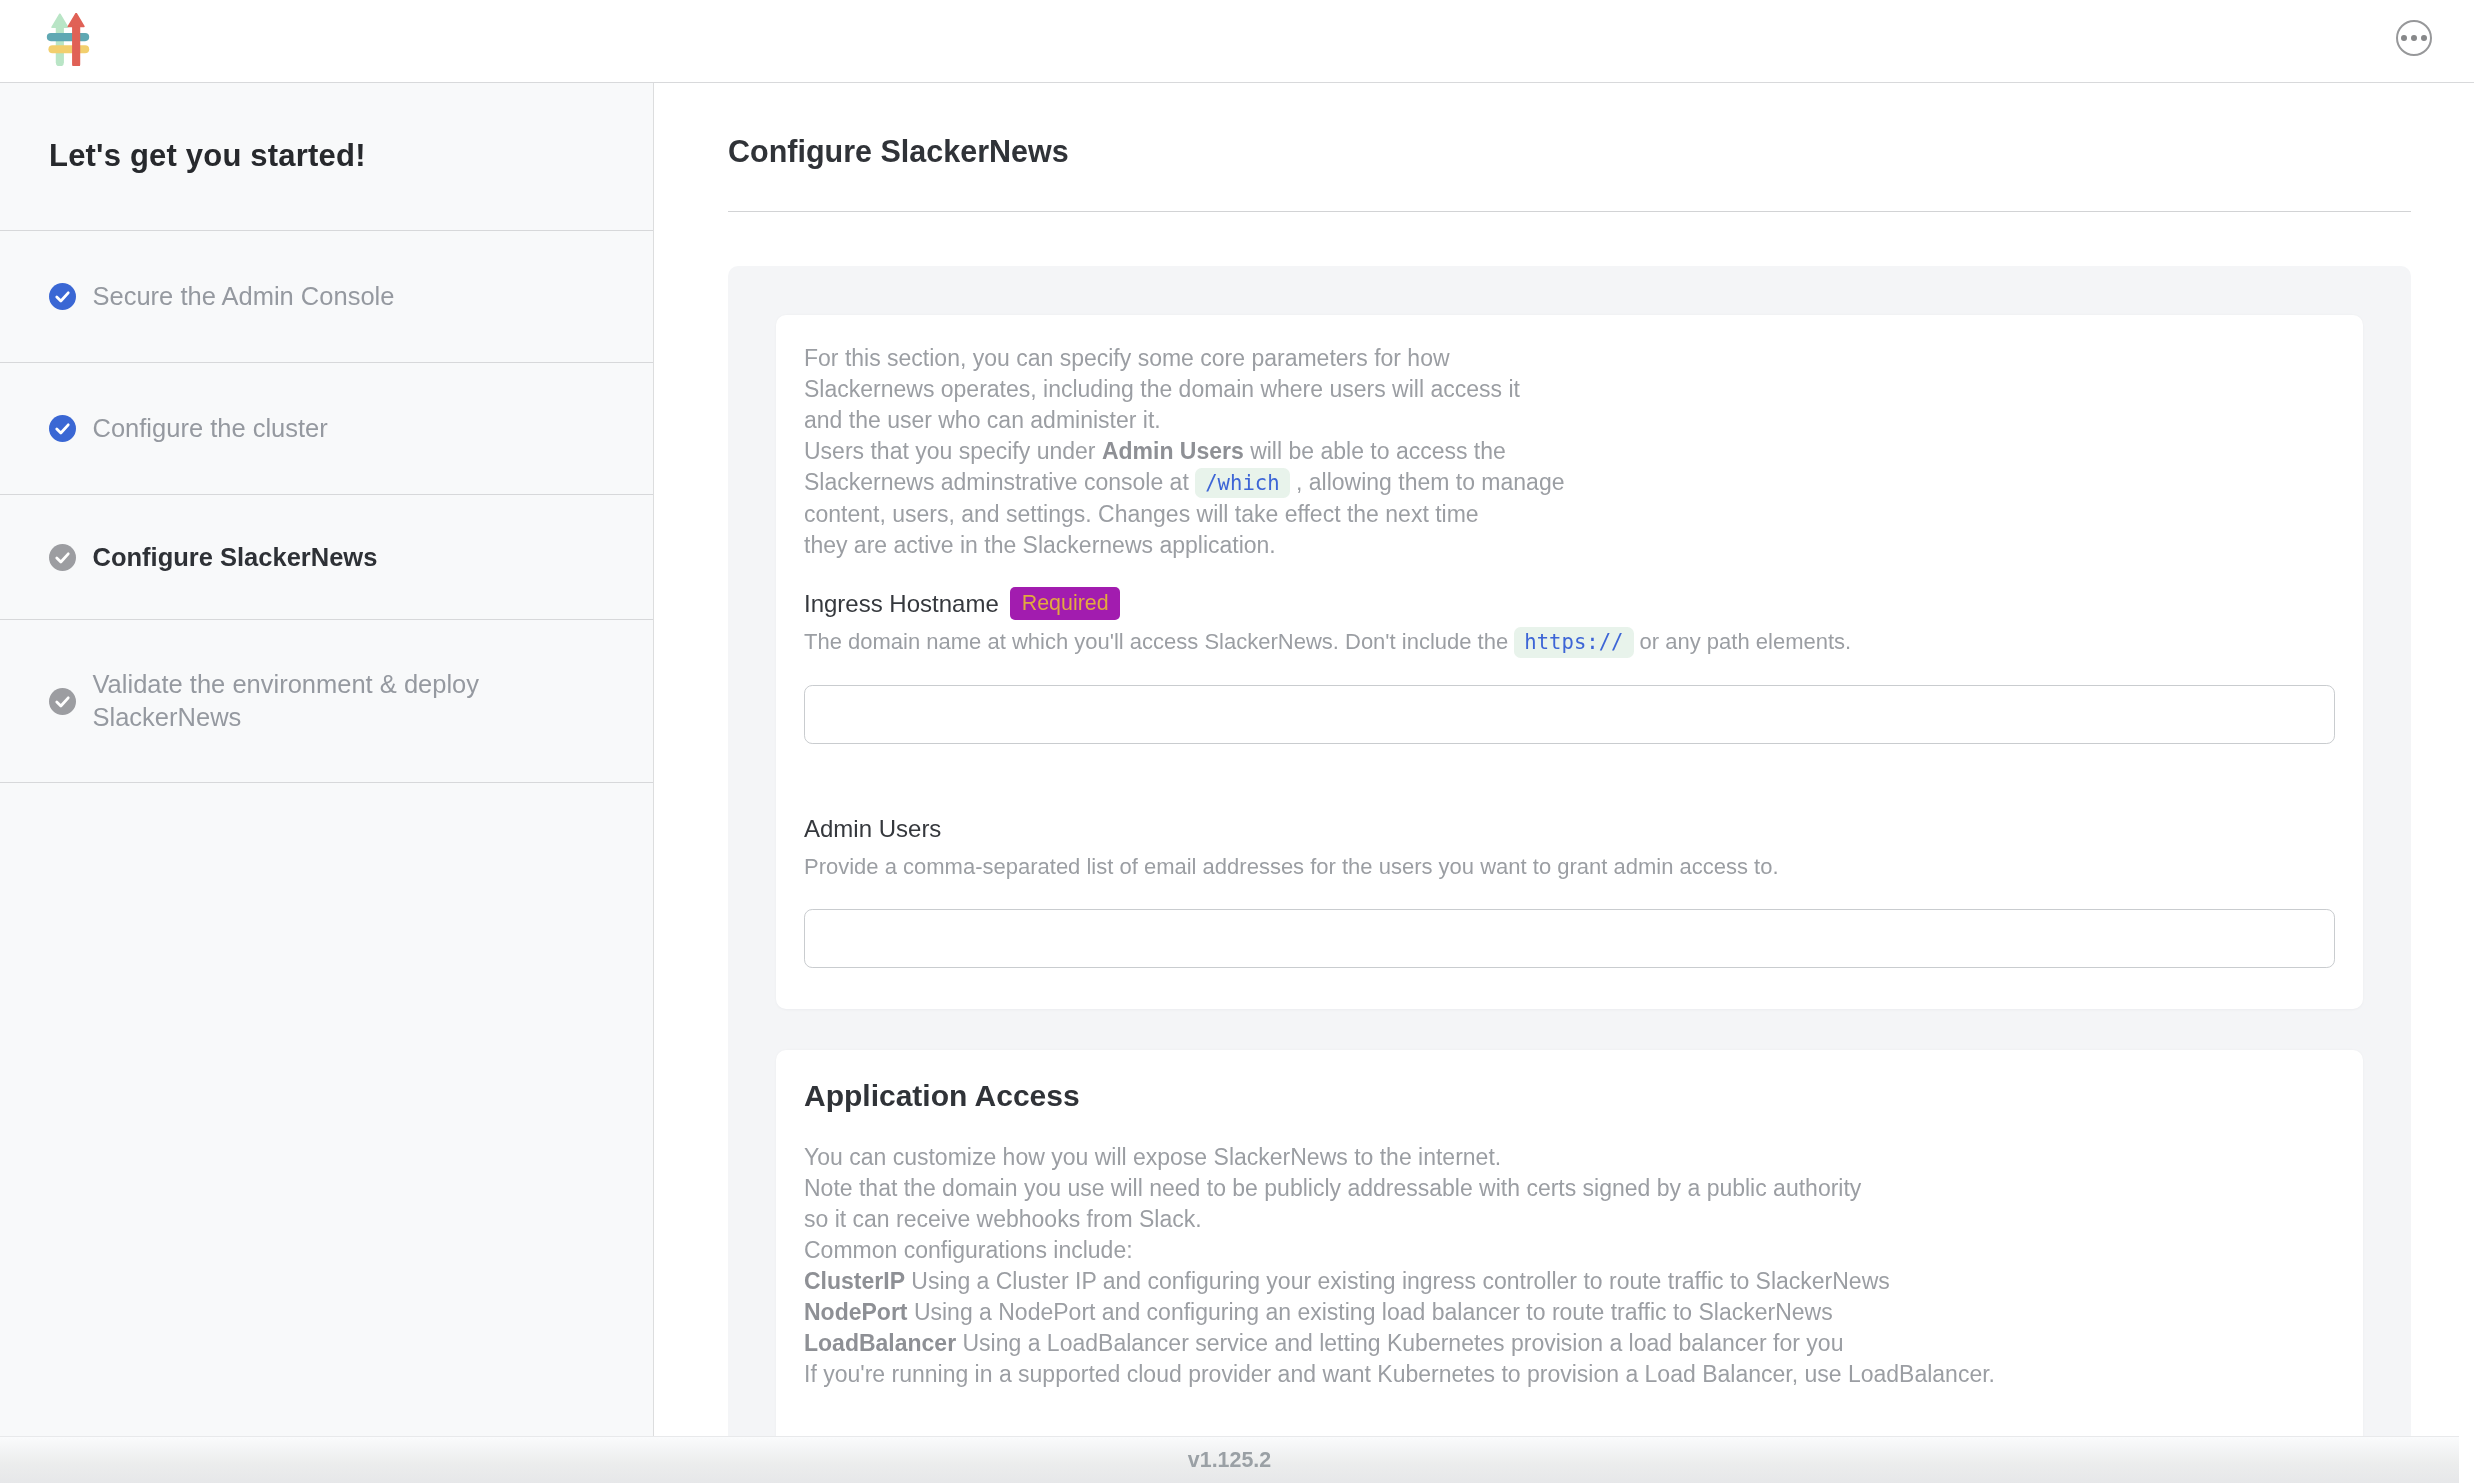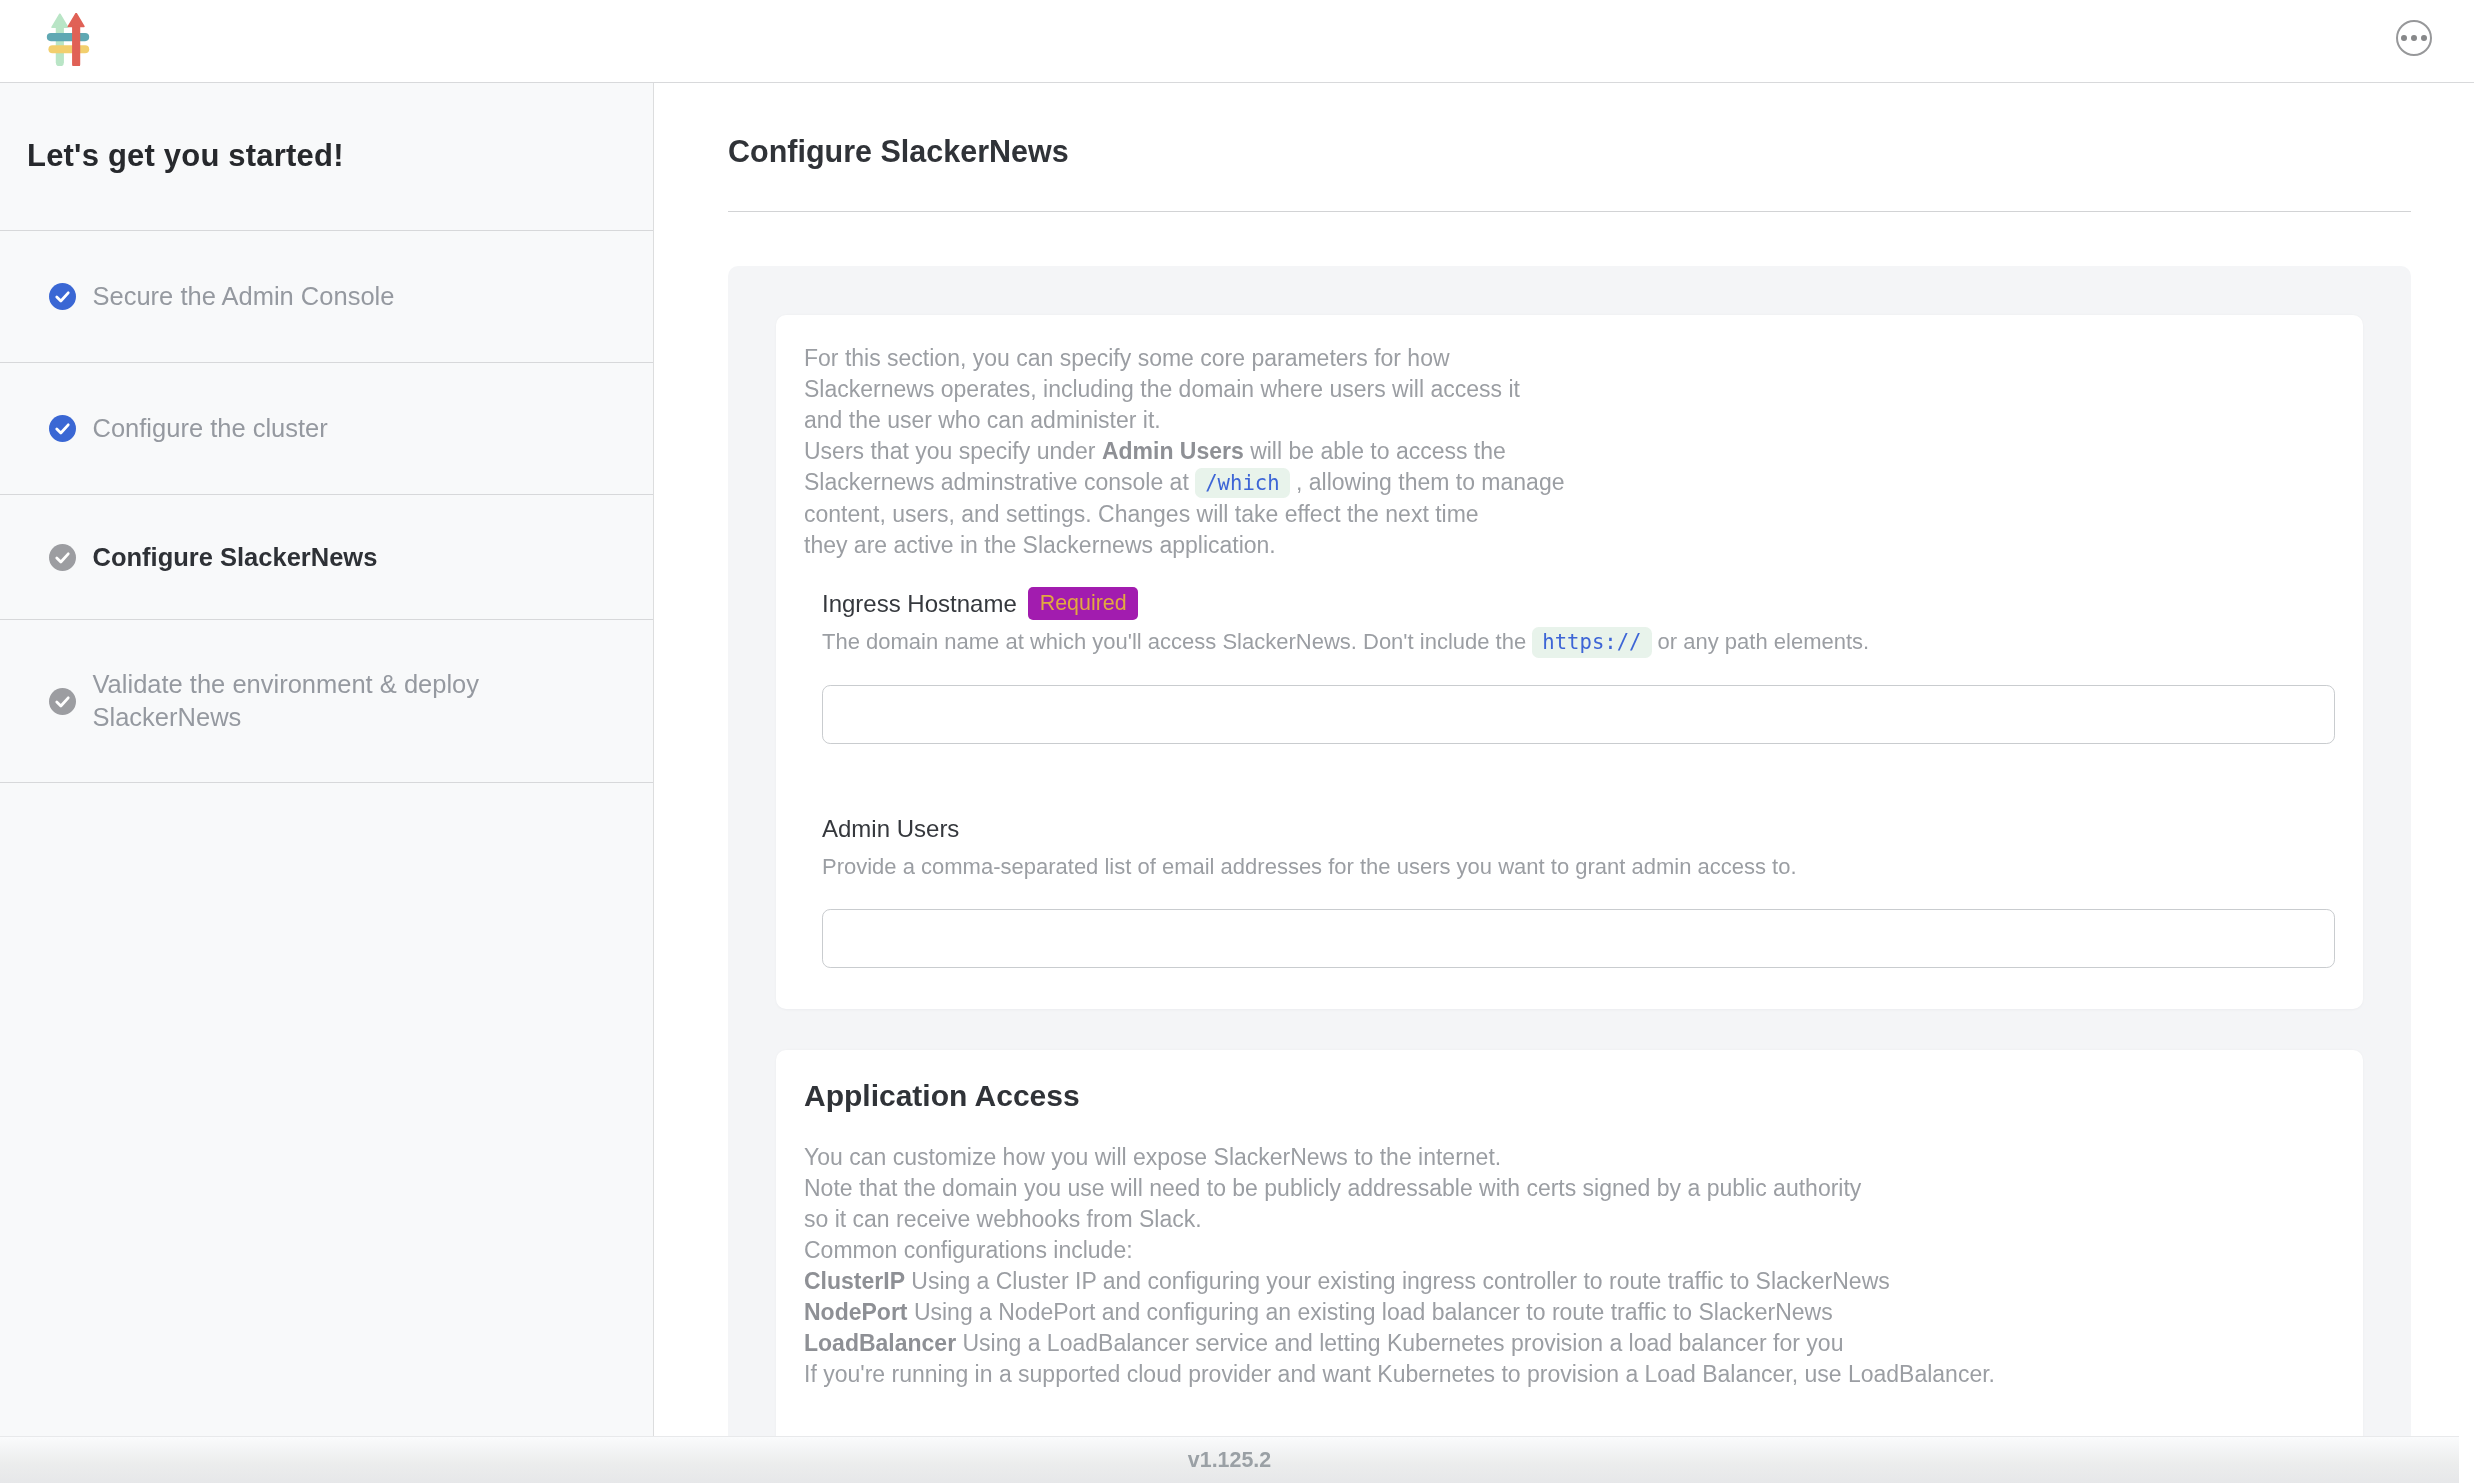--- a/index.html
+++ b/index.html
@@ -12,21 +12,21 @@
   .logo{position:absolute;left:46px;top:13px;width:44px;height:53px;}
   .menu-btn{position:absolute;right:43px;top:20px;width:36px;height:36px;border-radius:50%;
     border:2.1px solid #97989a;background:#ffffff;cursor:pointer;display:flex;
     align-items:center;justify-content:center;gap:4.1px;padding:0;}
   .menu-btn .dot{width:5.8px;height:5.8px;border-radius:50%;background:#87888a;}
 
   
   .sidebar{position:absolute;top:82px;left:0;width:654px;bottom:47px;background:#f8f9fa;
     border-right:1.6px solid #dcddde;box-sizing:border-box;z-index:10;}
   .sb-head{height:149px;border-bottom:1.6px solid #d7d8da;display:flex;align-items:center;
-    padding-left:27px;box-sizing:border-box;}
+    padding-left:49px;box-sizing:border-box;}
   .sb-title{font-size:31px;font-weight:700;color:#27292d;margin:0;letter-spacing:0.2px;}
   .step{display:flex;align-items:center;gap:16.5px;padding-left:49px;padding-right:33px;
     border-bottom:1.6px solid #d7d8da;box-sizing:border-box;cursor:pointer;}
   .step-1,.step-2{height:132px;}
   .step-3{height:125px;}
   .step-4{height:163px;}
   .check{width:27px;height:27px;flex:0 0 27px;}
   .step-label{font-size:25.5px;color:#9599a0;line-height:33px;max-width:461px;}
   .step.current .step-label{color:#2e3136;font-weight:700;}
 
@@ -40,21 +40,21 @@
 
   .card{background:#ffffff;border-radius:10px;padding:28px 28px 41px 28px;
     box-shadow:0 0.8px 2.5px rgba(20,20,40,0.04);}
   .card-access{margin-top:41px;min-height:428px;box-sizing:border-box;}
   .section-title{font-size:30px;font-weight:700;color:#303338;margin:0 0 28px 0;line-height:36px;}
   .desc{font-size:23px;color:#9b9ea3;line-height:31px;white-space:pre-line;}
   .seg-bold{font-weight:700;color:#8e9095;}
   .code-chip,.seg-code{font-family:"DejaVu Sans Mono",monospace;font-size:20.6px;color:#3d65d6;
     background:#e8f3eb;border-radius:6.6px;padding:3.3px 10px;white-space:nowrap;}
 
-  .field{margin-left:18px;margin-top:26px;}
+  .field{margin-top:26px;}
   .field + .field{margin-top:68px;}
   .label-row{display:flex;align-items:center;gap:11.5px;}
   .field-label{font-size:24px;font-weight:500;color:#35383d;line-height:33px;}
   .badge{font-size:21.4px;color:#e2a93f;background:#a21caf;border-radius:5px;padding:4.1px 11.5px;
     line-height:25px;}
   .help{font-size:22px;color:#9b9ea3;margin-top:5px;line-height:33px;white-space:pre-line;}
   .text-input{display:block;width:100%;height:59px;margin-top:26px;box-sizing:border-box;
     border:1.6px solid #c9cccf;border-radius:8.2px;background:#ffffff;font-size:23px;
     padding:0 16.5px;color:#35383d;font-family:"Liberation Sans",sans-serif;outline:none;}
 

